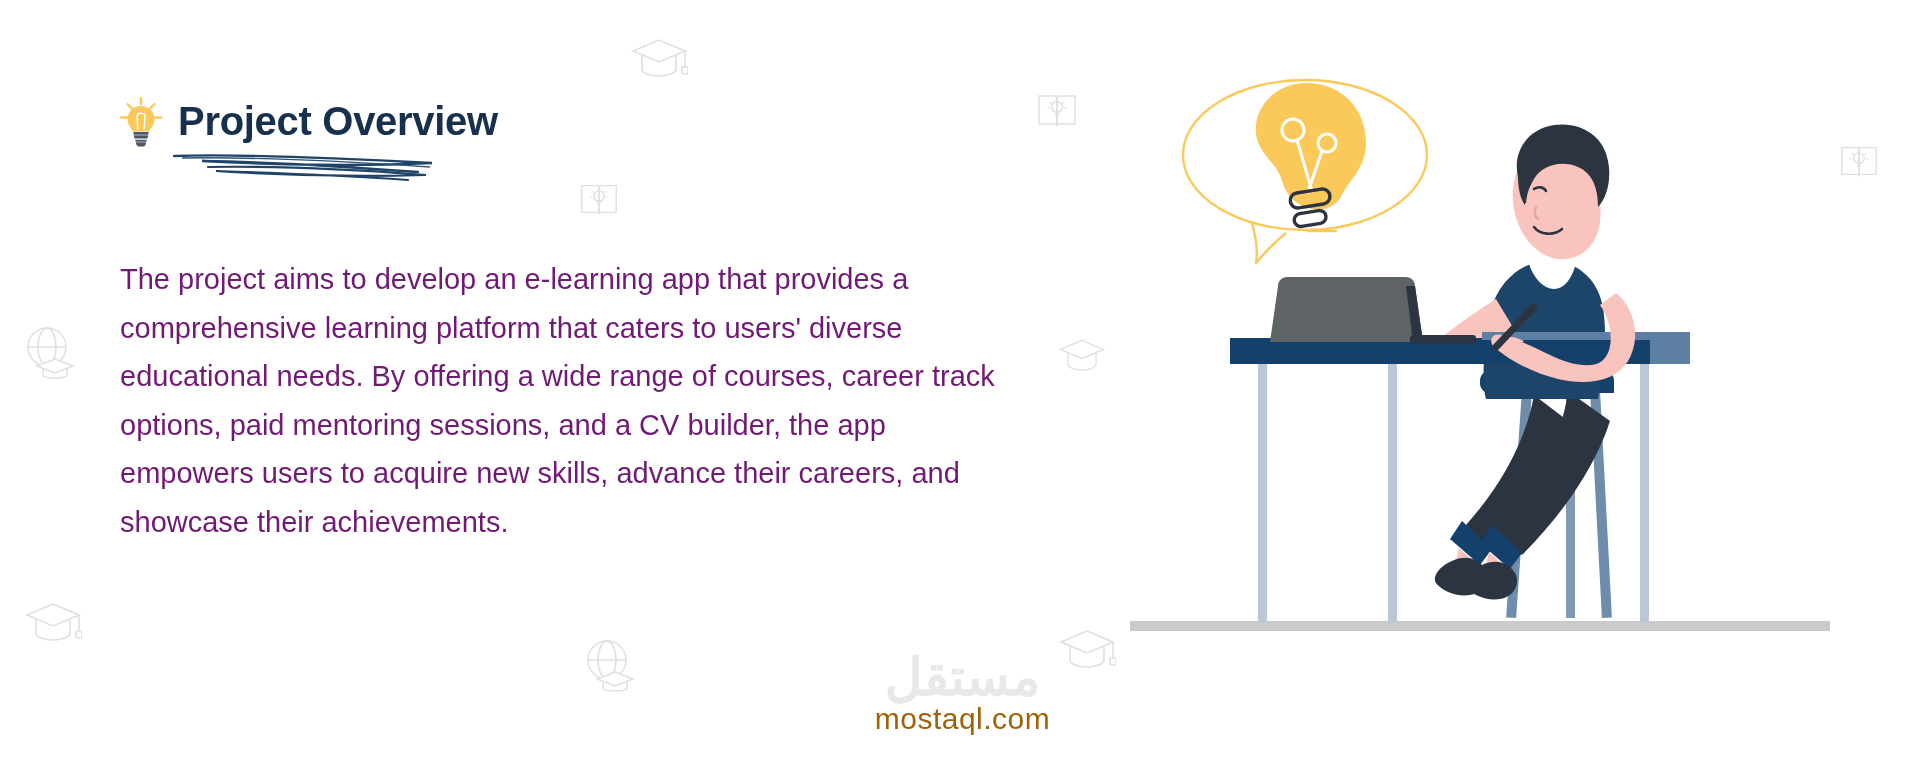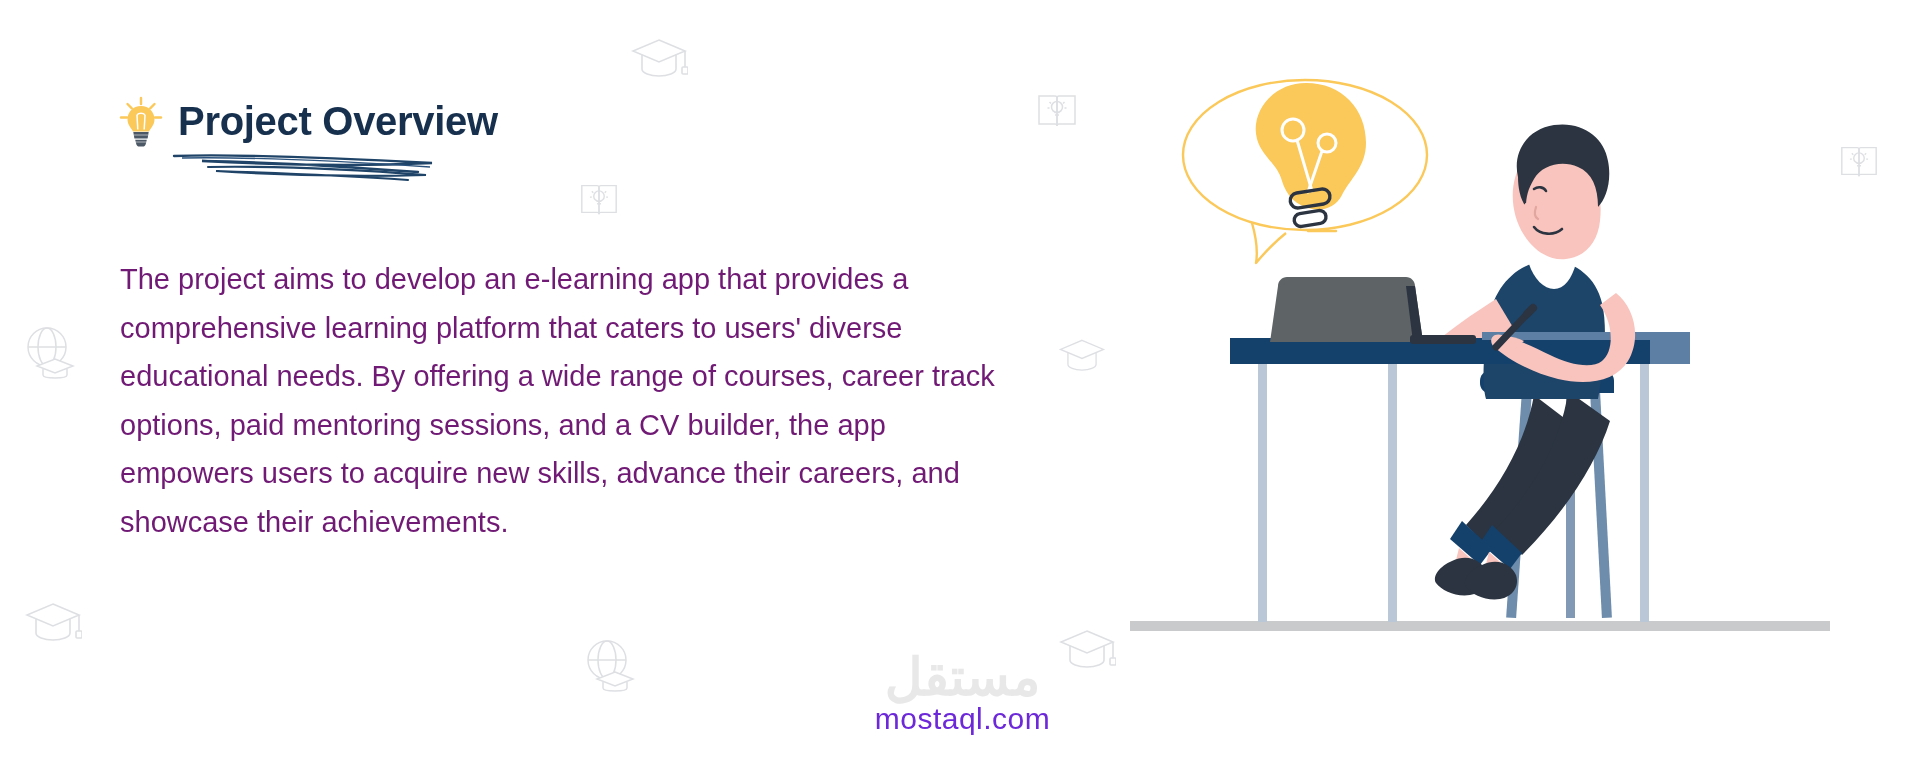--- a/index.html
+++ b/index.html
@@ -101,21 +101,21 @@
   .watermark-arabic {
     font-size: 52px;
     line-height: 58px;
     color: #e8e8e8;
     font-weight: bold;
     direction: rtl;
   }
   .watermark-latin {
     font-size: 30px;
     line-height: 34px;
-    color: #6d28d9;
+    color: #a16207;
     letter-spacing: 0.5px;
     margin-top: -4px;
   }
 
   
   .illustration {
     position: absolute;
     left: 1130px;
     top: 55px;
     width: 700px;

